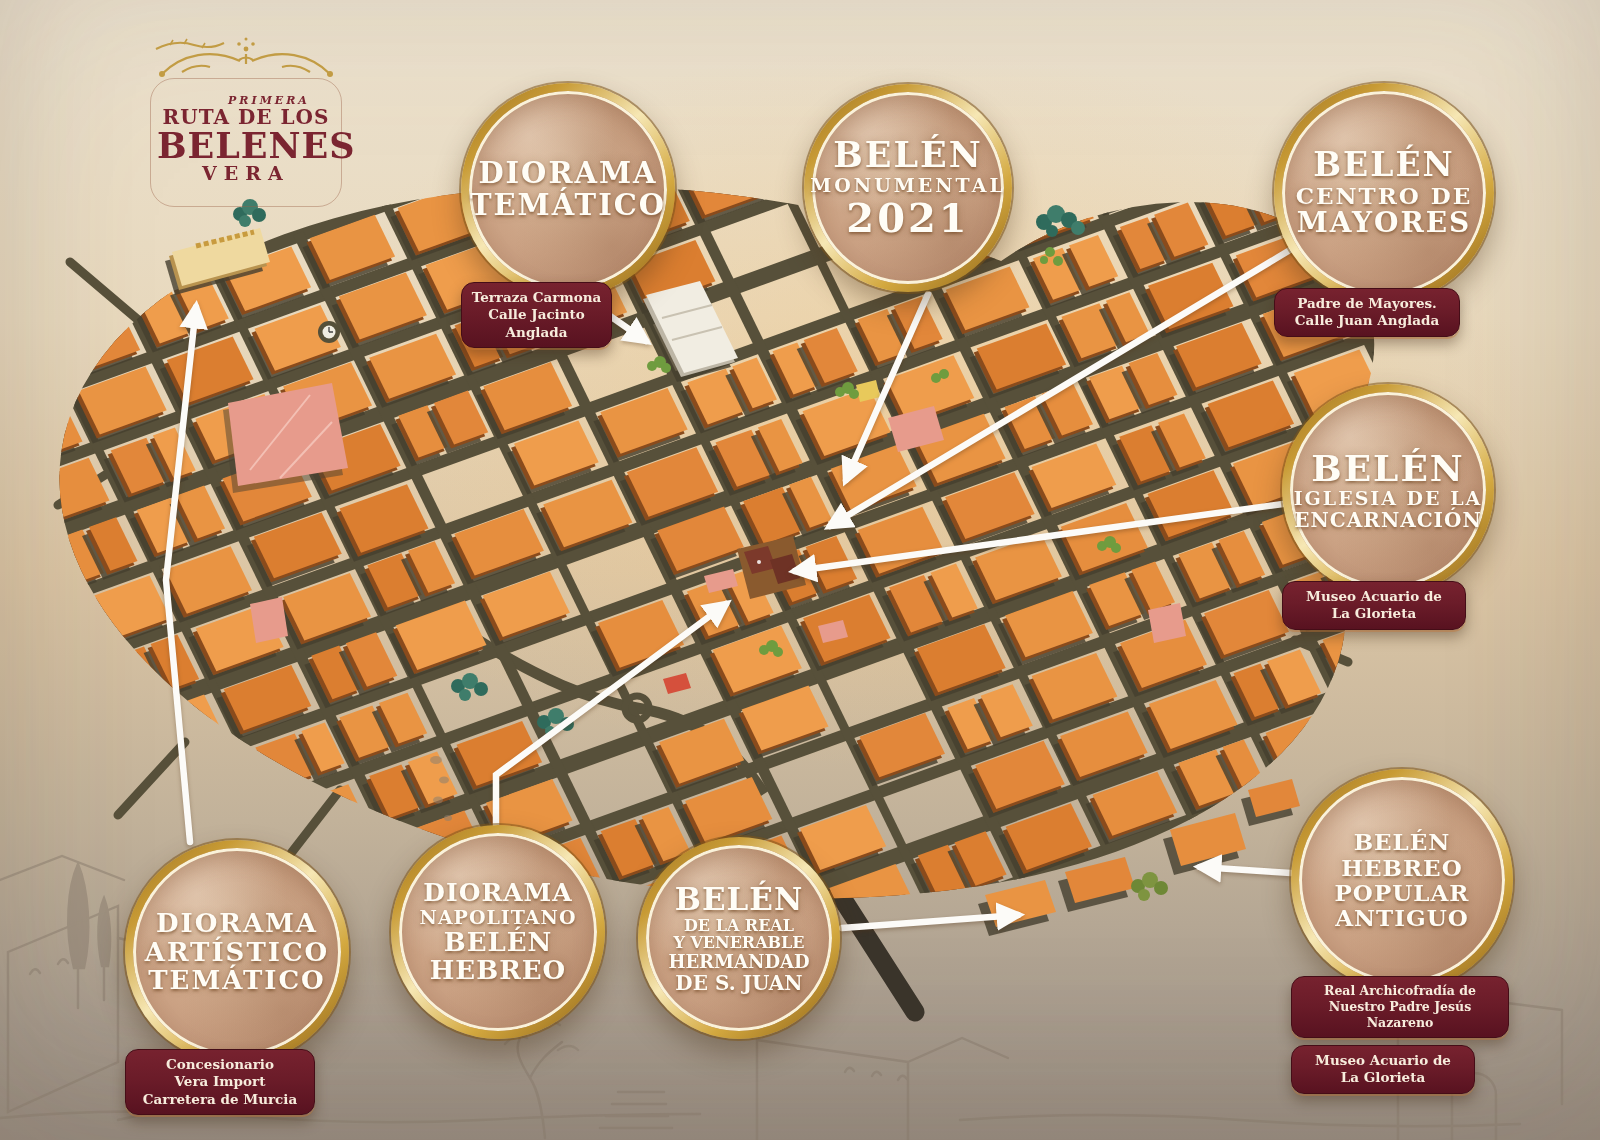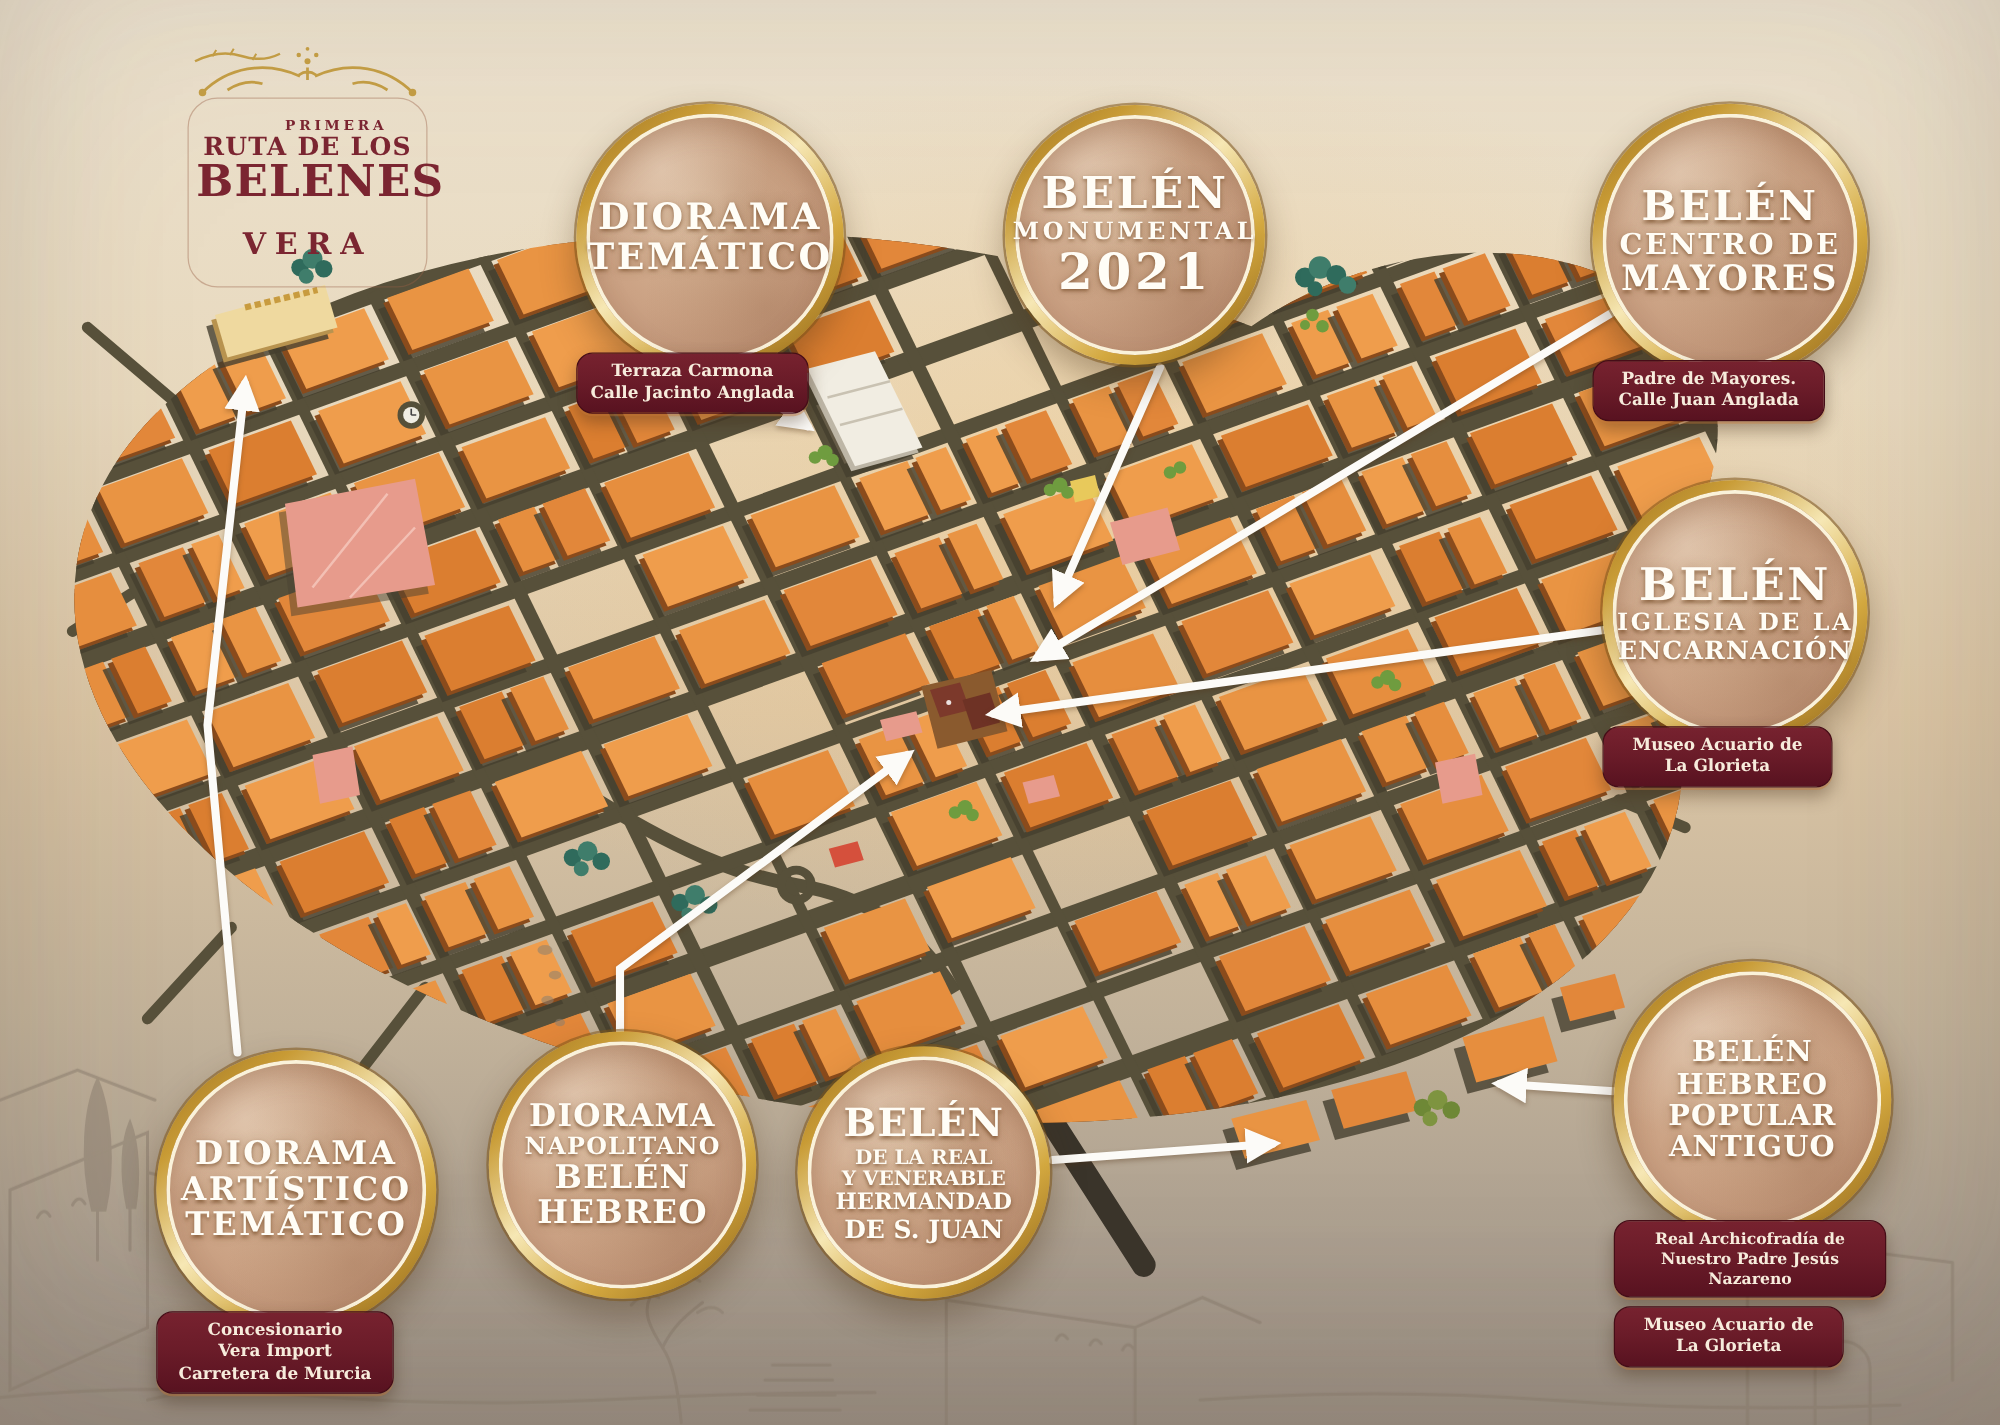--- a/index.html
+++ b/index.html
@@ -56,24 +56,24 @@
   #b8 .title span{font-size:23px;letter-spacing:1px}
   #b8 .p1{font-size:12.5px}
 
   
   .logo{position:absolute;left:150px;top:36px;width:192px;z-index:25;}
   .logo-box{
     margin-top:42px;border:1.5px solid rgba(152,96,70,.40);border-radius:24px;
     padding:16px 6px 22px 6px;text-align:center;color:#7B2531;font-weight:bold;
   }
   .logo-box span{display:block;line-height:1.05;}
-  .lg1{font-size:11px;letter-spacing:3px;padding-left:46px;}
+  .lg1{font-size:11px;letter-spacing:3px;padding-left:46px;font-style:italic;}
   .lg2{font-size:20px;letter-spacing:1px;}
   .lg3{font-size:35px;letter-spacing:1px;}
-  .lg4{font-size:24px;letter-spacing:7px;margin-top:18px;}
+  .lg4{font-size:19px;letter-spacing:7px;margin-top:0;}
 </style>
 </head>
 <body>
 
 <div class="poster">
 
   <svg id="sketch" width="1600" height="1140" viewBox="0 0 1600 1140">
     <g stroke="#86796A" stroke-width="2.4" fill="none" opacity="0.5" stroke-linecap="round">
       <path d="M74,968 C64,928 68,886 78,864 C88,888 92,932 84,968 Z" fill="#86796A"></path>
       <path d="M102,966 C96,938 98,912 104,898 C110,914 112,940 108,966 Z" fill="#86796A"></path>
@@ -1081,21 +1081,21 @@
 
   <div class="badge" id="b1" style="left:461px;top:83px">
     <div class="circle" style="width:214px;height:214px">
         <div class="face">
       <div class="title">
         <span class="l1">DIORAMA</span>
         <span class="l2">TEMÁTICO</span>
       </div>
         </div>
       </div>
-    <div class="plaque" style="width:186px">
+    <div class="plaque" style="width:151px">
       <span>Terraza Carmona</span>
       <span>Calle Jacinto Anglada</span>
     </div>
   </div>
 
   <div class="badge" id="b2" style="left:804px;top:84px">
     <div class="circle" style="width:208px;height:208px">
         <div class="face">
       <div class="title">
         <span class="l1">BELÉN</span>

